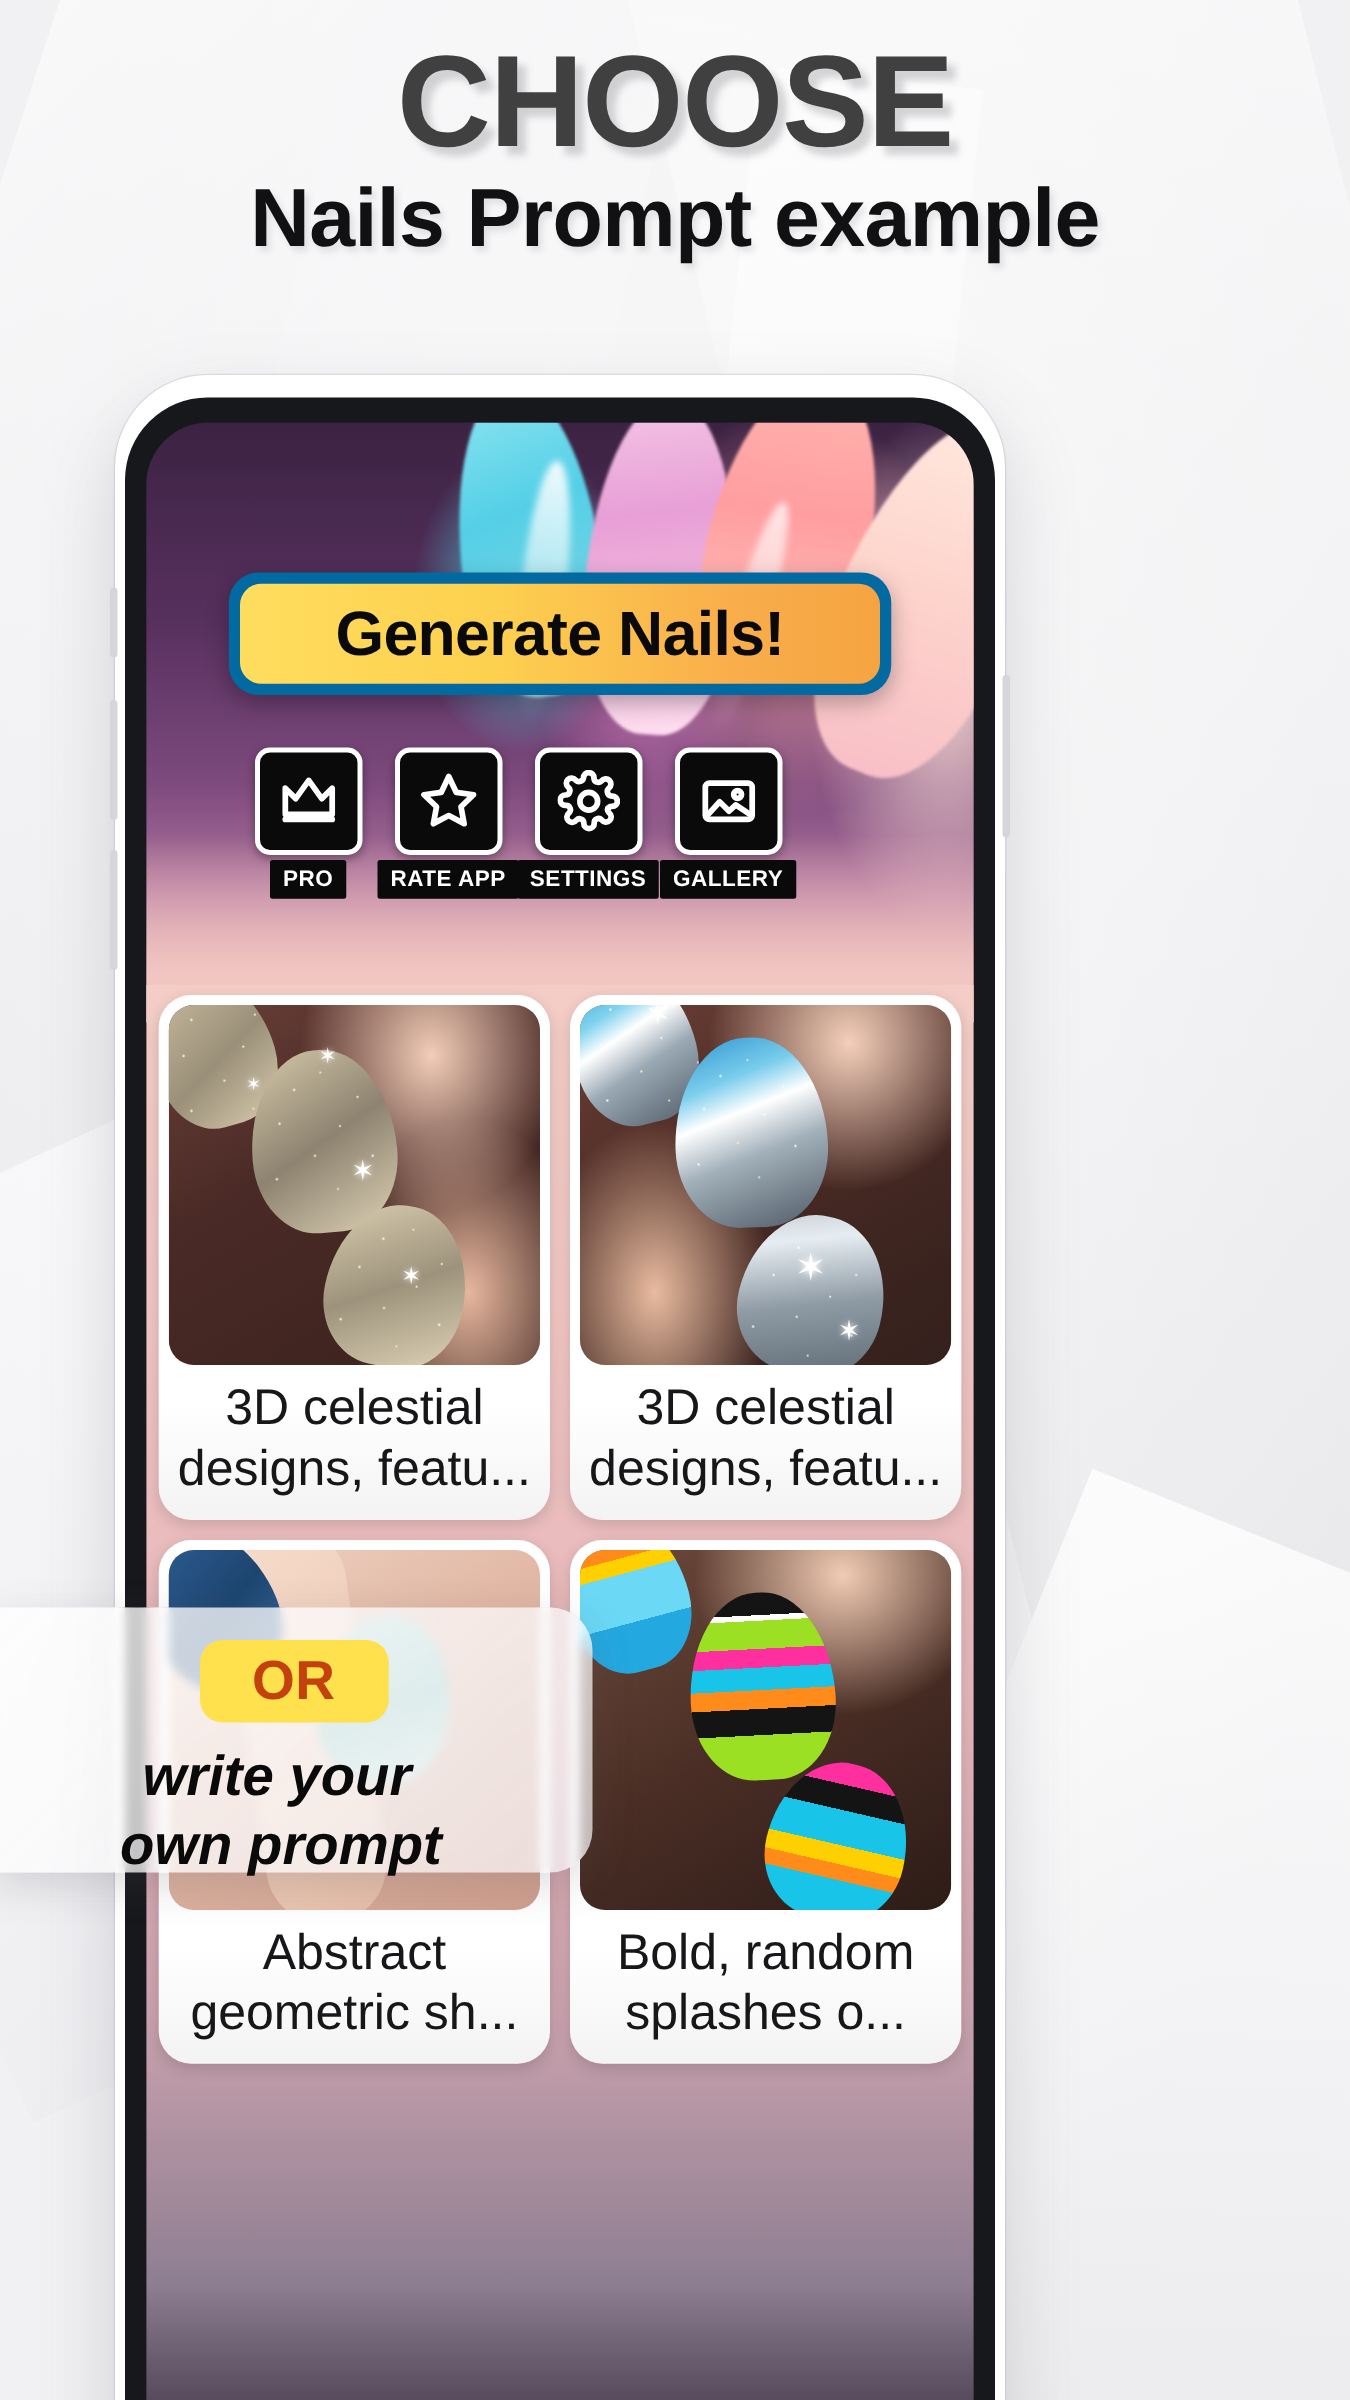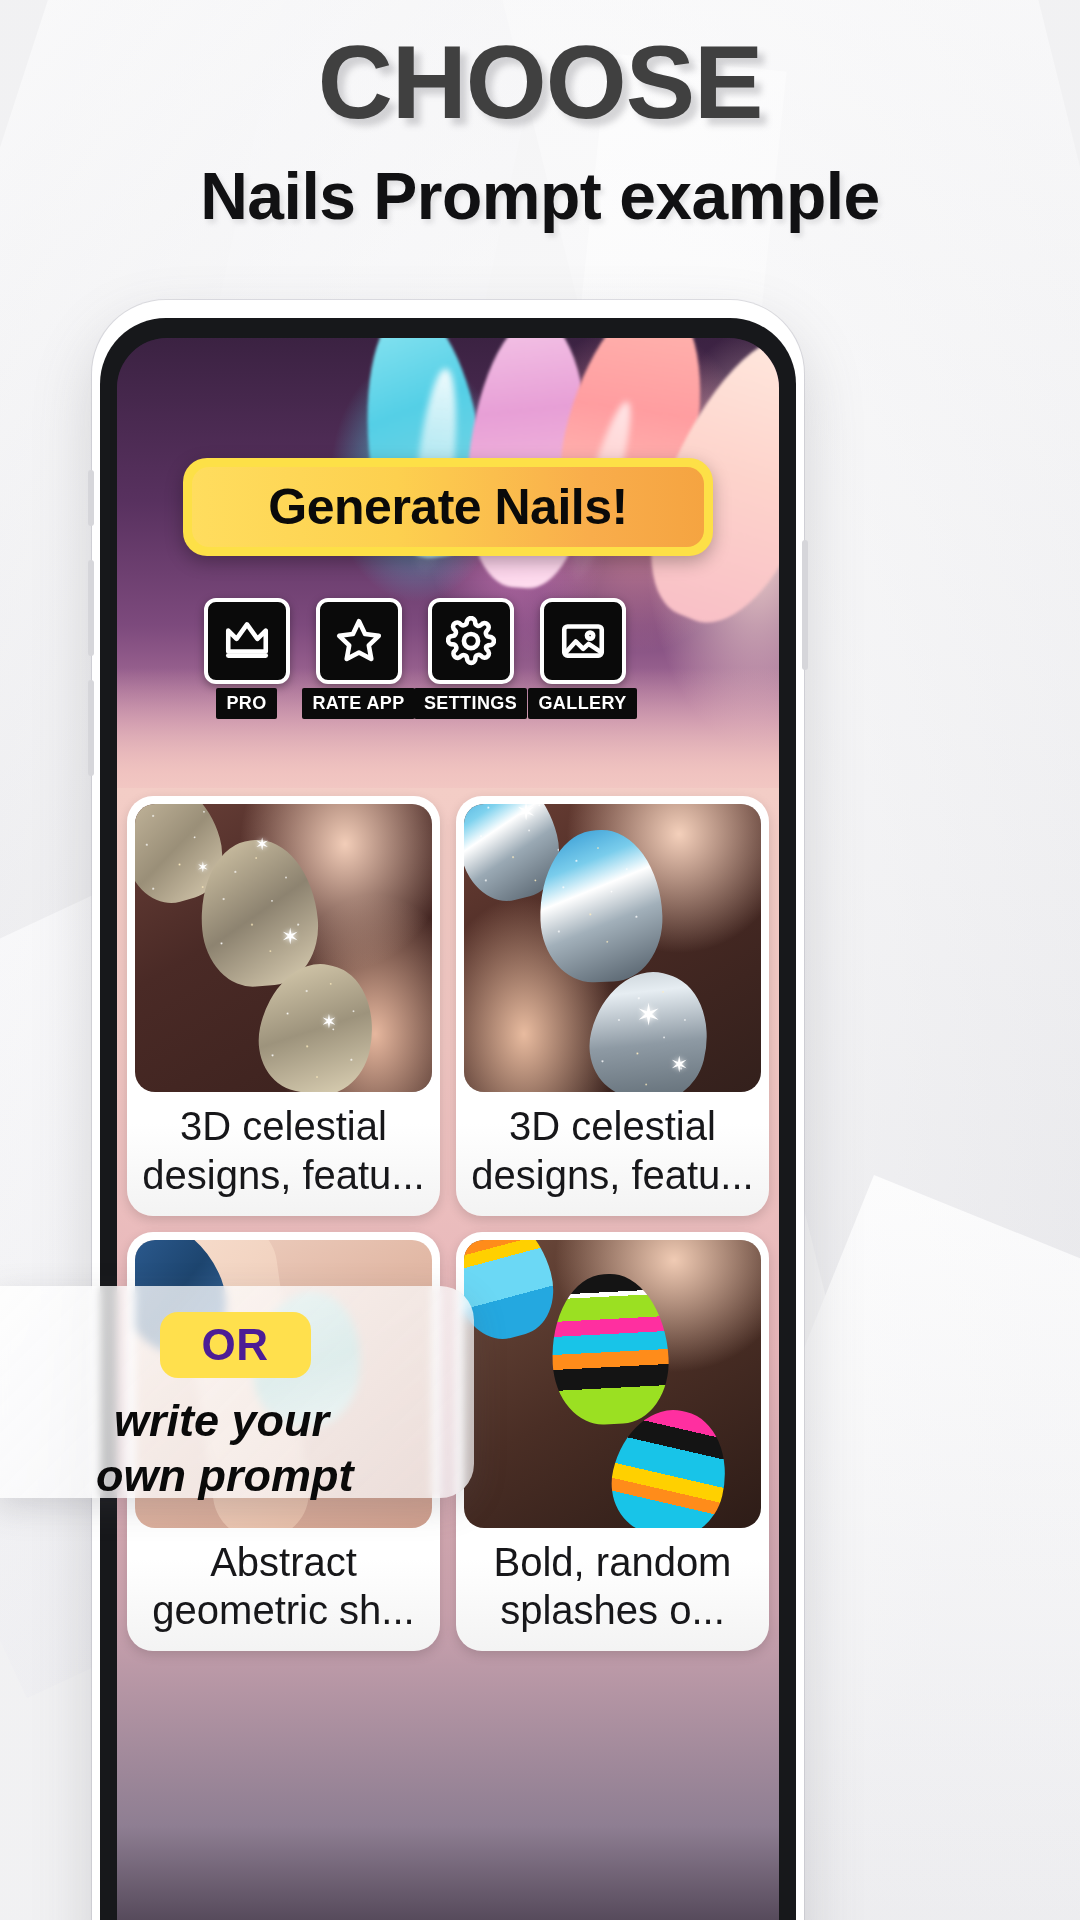--- a/index.html
+++ b/index.html
@@ -27,21 +27,21 @@
            background:linear-gradient(160deg,#ffffff,#f2f2f4); }
   .bg-vig { position:absolute; inset:0; background:radial-gradient(ellipse at 50% 40%, rgba(255,255,255,.55), rgba(225,225,230,.15) 75%); }
 
   
   .headings { position:absolute; top:26px; left:0; width:1080px; text-align:center; z-index:6; }
   .h-main {
     font-size:104px; font-weight:700; letter-spacing:-1px; color:#404040;
     line-height:1.08; text-shadow:7px 7px 6px rgba(120,120,125,.30);
   }
   .h-sub {
-    margin-top:22px; font-size:66px; font-weight:700; color:#111113;
+    font-size:66px; font-weight:700; color:#111113;
     line-height:1.1; letter-spacing:-0.5px; text-shadow:3px 4px 5px rgba(140,140,145,.22);
   }
 
   
   .phone-shadow {
     position:absolute; left:92px; top:300px; width:712px; height:1660px;
     border-radius:74px 74px 0 0; background:#ffffff;
     box-shadow:0 26px 60px rgba(90,90,100,.22), 0 0 0 1px rgba(200,200,208,.5);
     z-index:5;
   }
@@ -85,21 +85,21 @@
                 transform:rotate(6deg); filter:blur(3px); }
   .hero-gloss2 { position:absolute; left:470px; top:60px; width:28px; height:190px;
                 border-radius:50%; background:linear-gradient(180deg,rgba(255,255,255,.75),rgba(255,255,255,0));
                 transform:rotate(16deg); filter:blur(3px); }
   .hero-fade { position:absolute; left:0; bottom:0; width:662px; height:150px;
                background:linear-gradient(180deg, rgba(231,182,182,0), #f0c3c0 70%, #f5cec8 100%); }
 
   
   .gen-wrap {
     position:absolute; top:120px; left:66px; width:530px; height:98px; z-index:3;
-    background:#fde047; border-radius:24px; padding:9px;
+    background:#0369a1; border-radius:24px; padding:9px;
     box-shadow:0 6px 18px rgba(0,0,0,.28);
   }
   .gen-btn {
     width:100%; height:100%; border-radius:17px;
     background:linear-gradient(90deg,#ffdd5e 0%,#fdd04f 40%,#f9ad4b 78%,#f5a441 100%);
     display:flex; align-items:center; justify-content:center;
     font-size:50px; font-weight:700; color:#0a0a0a; letter-spacing:-0.5px;
     border:none; cursor:pointer; font-family:"Liberation Sans", sans-serif;
   }
 
@@ -209,21 +209,21 @@
   .or-panel {
     position:absolute; left:-4px; top:1286px; width:478px; height:212px;
     border-radius:0 34px 34px 0; z-index:12;
     background:linear-gradient(135deg, rgba(255,255,255,.80), rgba(246,246,248,.70));
     backdrop-filter:blur(4px);
     box-shadow:0 10px 34px rgba(80,80,90,.20);
     display:flex; flex-direction:column; align-items:center; justify-content:flex-start;
     padding-top:26px;
   }
   .or-badge {
-    background:#ffe04d; color:#4c1d95; font-size:44px; font-weight:700;
+    background:#ffe04d; color:#c2410c; font-size:44px; font-weight:700;
     padding:8px 42px; border-radius:18px; letter-spacing:.5px;
   }
   .or-text {
     margin-top:16px; font-size:45px; font-weight:700; font-style:italic;
     color:#0a0a0a; line-height:1.18; text-align:left; width:100%; padding-left:118px;
   }
 </style>
 </head>
 <body>
 

